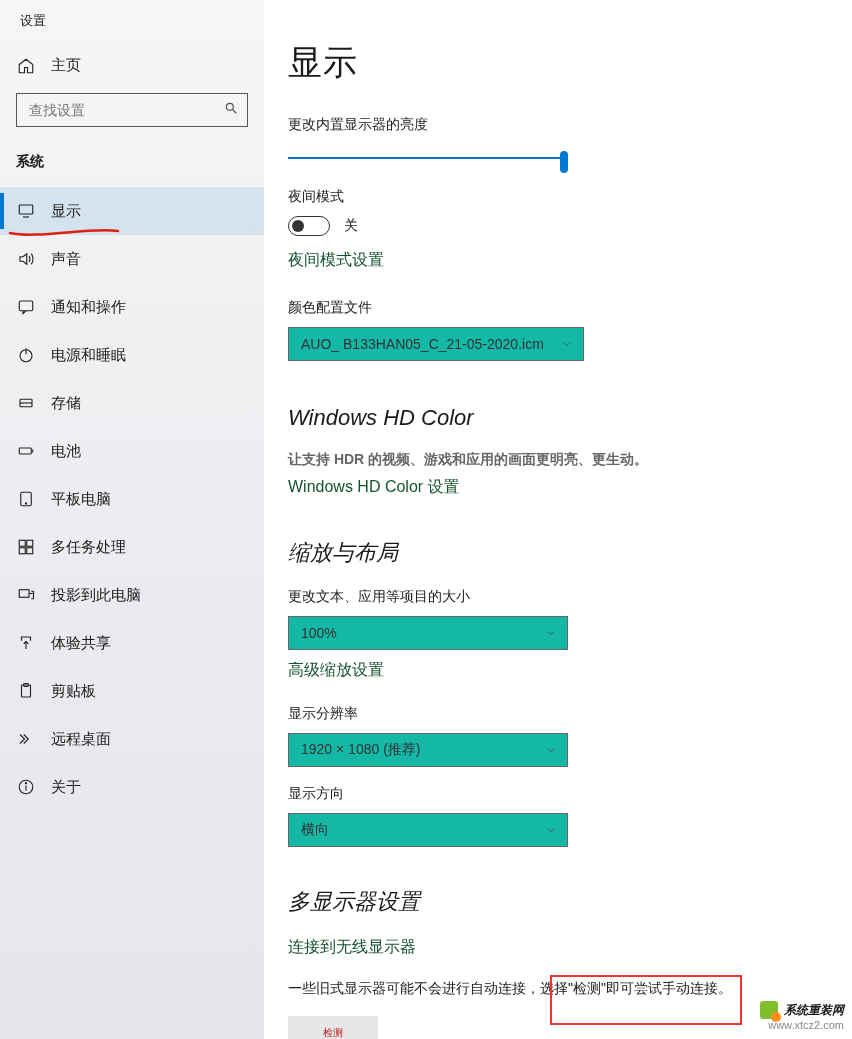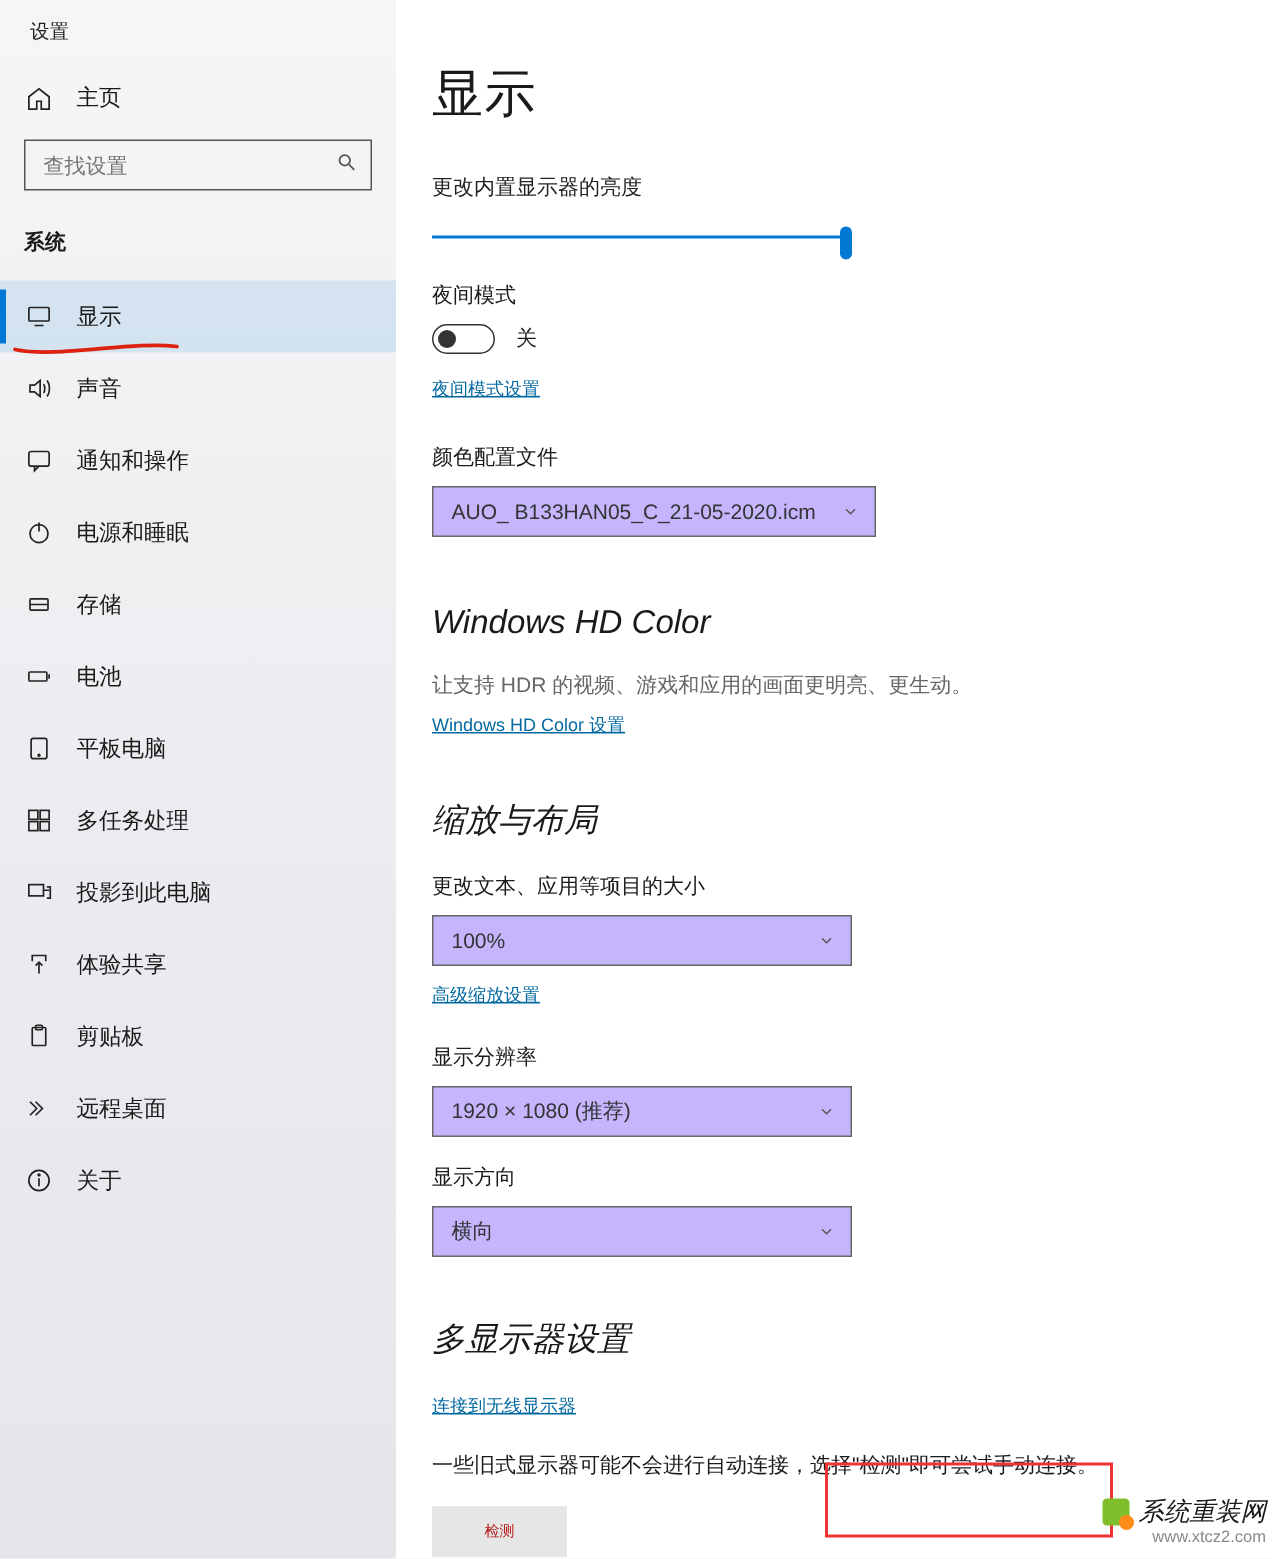--- a/index.html
+++ b/index.html
@@ -148,48 +148,47 @@
     position: relative;
   }
   .toggle .knob {
     position: absolute;
     left: 3px; top: 3px;
     width: 12px; height: 12px;
     border-radius: 50%;
     background: #333;
   }
   .link {
-    color: #0369a1;
-    font-size: 12px;
+    color: #14532d;
+    font-size: 16px;
     cursor: pointer;
     display: inline-block;
-    text-decoration: underline;
   }
   .spacer-sm { height: 18px; }
   .spacer-md { height: 28px; }
   .select {
     display: flex;
     align-items: center;
     justify-content: space-between;
     width: 296px;
     height: 34px;
     border: 1px solid #666;
     padding: 0 10px 0 12px;
-    background: #c4b5fd;
+    background: #14b8a6;
     font-size: 14px;
     color: #333;
   }
   .select .chev { width: 12px; height: 12px; }
   .section-title {
     font-size: 22px;
     font-weight: 500;
     margin-bottom: 20px;
     font-style: italic;
   }
-  .desc { font-size: 14px; color: #666; margin-bottom: 8px; }
+  .desc { font-size: 14px; color: #666; margin-bottom: 8px; font-weight: bold; }
   .btn {
     display: inline-flex;
     align-items: center;
     justify-content: center;
     background: #e6e6e6;
     color: #b91c1c;
     height: 34px;
     min-width: 90px;
     padding: 0 16px;
     font-size: 10px;
@@ -226,21 +225,21 @@
     position: relative;
   }
   .wm-icon::after {
     content: "";
     position: absolute;
     right: -3px; bottom: -3px;
     width: 10px; height: 10px;
     border-radius: 50%;
     background: #ff8c1a;
   }
-  .wm-text { font-size: 17px; font-weight: 400; font-style: italic; }
+  .wm-text { font-size: 12px; font-weight: 700; font-style: italic; }
   .wm-url { font-size: 11px; color: #888; }
   svg { display: block; }
 </style>
 </head>
 <body>
 
 <div class="sidebar">
   <div class="app-title">设置</div>
 
   <div class="home-row">

